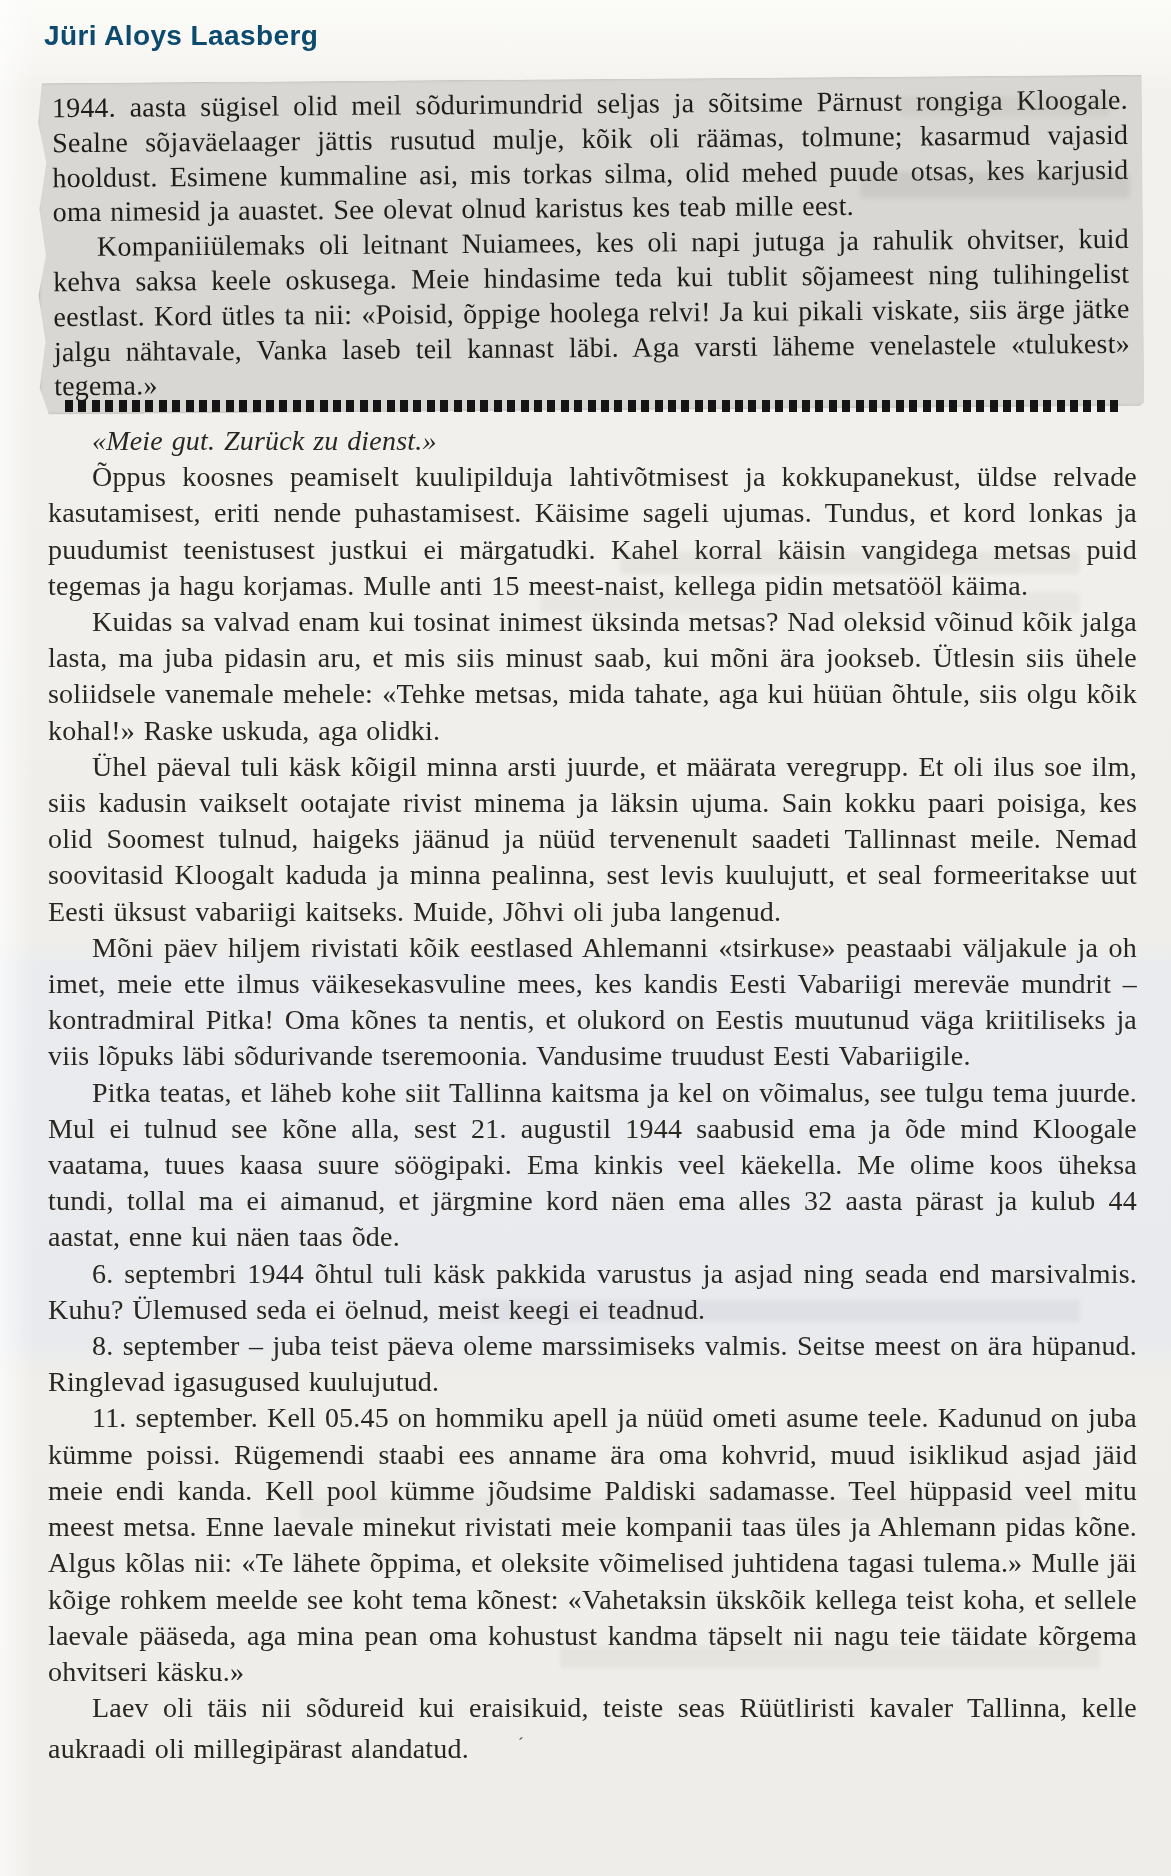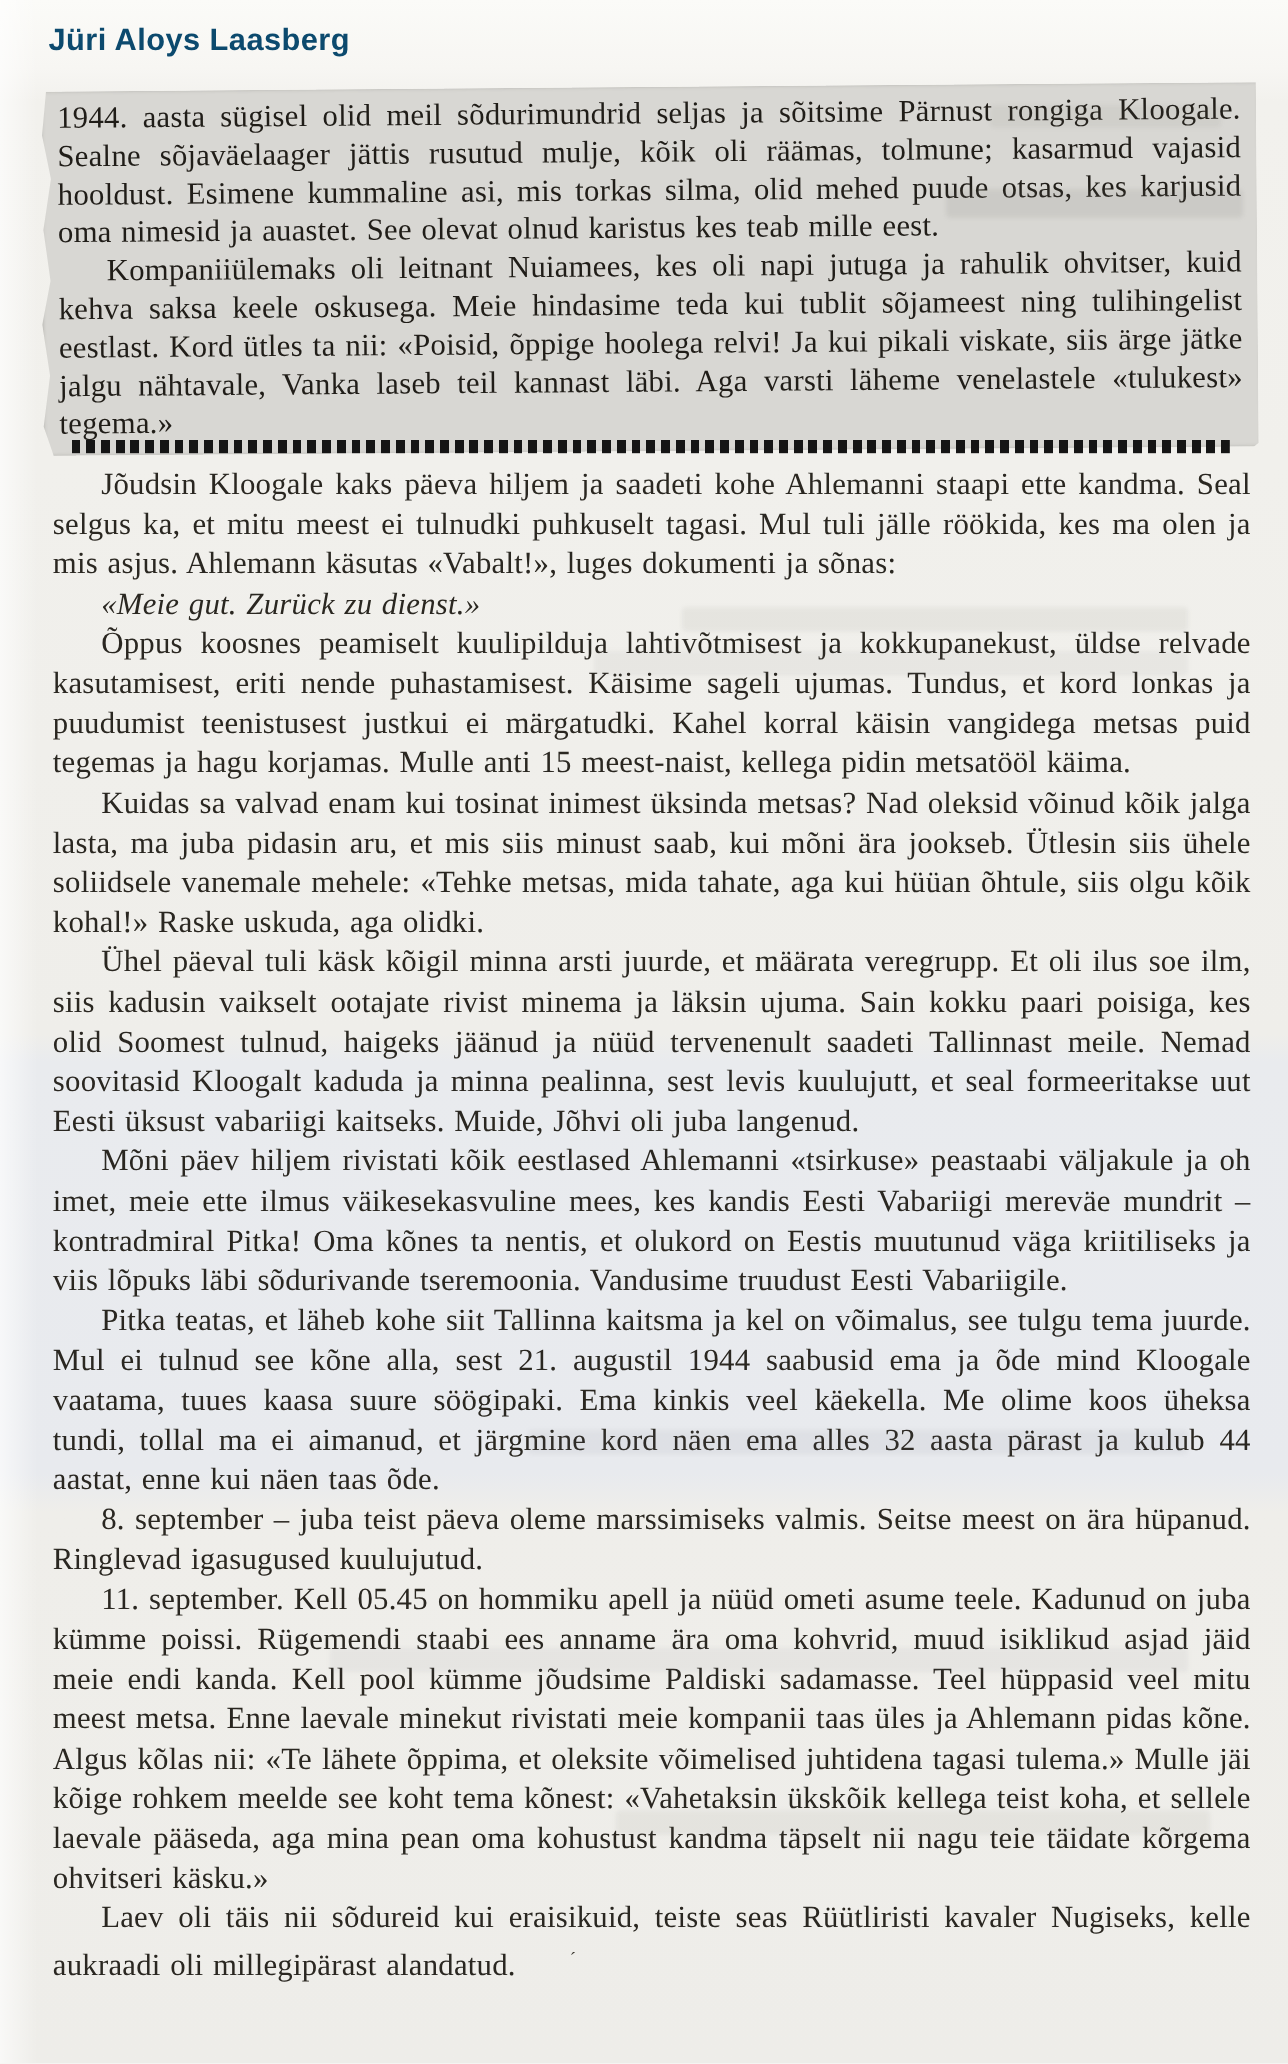--- a/index.html
+++ b/index.html
@@ -71,30 +71,30 @@
 <h1 class="author-heading">Jüri Aloys Laasberg</h1>
 
 <section class="excerpt">
   <p>1944. aasta sügisel olid meil sõdurimundrid seljas ja sõitsime Pärnust rongiga Kloogale. Sealne sõjaväelaager jättis rusutud mulje, kõik oli räämas, tolmune; kasarmud vajasid hooldust. Esimene kummaline asi, mis torkas silma, olid mehed puude otsas, kes karjusid oma nimesid ja auastet. See olevat olnud karistus kes teab mille eest.</p>
   <p class="indent">Kompaniiülemaks oli leitnant Nuiamees, kes oli napi jutuga ja rahulik ohvitser, kuid kehva saksa keele oskusega. Meie hindasime teda kui tublit sõjameest ning tulihingelist eestlast. Kord ütles ta nii: «Poisid, õppige hoolega relvi! Ja kui pikali viskate, siis ärge jätke jalgu nähtavale, Vanka laseb teil kannast läbi. Aga varsti läheme venelastele «tulukest» tegema.»</p>
 </section>
 
 <div class="dotted-divider"></div>
 
 <main class="bodytext">
-  <p>Jõudsin Kloogale kaks päeva hiljem ja saadeti kohe Ahlemanni staapi ette kandma. Seal selgus ka, et mitu meest ei tulnudki puhkuselt tagasi. Mul tuli jälle röökida, kes ma olen ja mis asjus. Ahlemann käsutas «Vabalt!», luges dokumenti ja sõnas:</p>
   <p class="italic">«Meie gut. Zurück zu dienst.»</p>
   <p>Õppus koosnes peamiselt kuulipilduja lahtivõtmisest ja kokkupanekust, üldse relvade kasutamisest, eriti nende puhastamisest. Käisime sageli ujumas. Tundus, et kord lonkas ja puudumist teenistusest justkui ei märgatudki. Kahel korral käisin vangidega metsas puid tegemas ja hagu korjamas. Mulle anti 15 meest-naist, kellega pidin metsatööl käima.</p>
   <p>Kuidas sa valvad enam kui tosinat inimest üksinda metsas? Nad oleksid võinud kõik jalga lasta, ma juba pidasin aru, et mis siis minust saab, kui mõni ära jookseb. Ütlesin siis ühele soliidsele vanemale mehele: «Tehke metsas, mida tahate, aga kui hüüan õhtule, siis olgu kõik kohal!» Raske uskuda, aga olidki.</p>
   <p>Ühel päeval tuli käsk kõigil minna arsti juurde, et määrata veregrupp. Et oli ilus soe ilm, siis kadusin vaikselt ootajate rivist minema ja läksin ujuma. Sain kokku paari poisiga, kes olid Soomest tulnud, haigeks jäänud ja nüüd tervenenult saadeti Tallinnast meile. Nemad soovitasid Kloogalt kaduda ja minna pealinna, sest levis kuulujutt, et seal formeeritakse uut Eesti üksust vabariigi kaitseks. Muide, Jõhvi oli juba langenud.</p>
   <p>Mõni päev hiljem rivistati kõik eestlased Ahlemanni «tsirkuse» peastaabi väljakule ja oh imet, meie ette ilmus väikesekasvuline mees, kes kandis Eesti Vabariigi mereväe mundrit – kontradmiral Pitka! Oma kõnes ta nentis, et olukord on Eestis muutunud väga kriitiliseks ja viis lõpuks läbi sõdurivande tseremoonia. Vandusime truudust Eesti Vabariigile.</p>
   <p>Pitka teatas, et läheb kohe siit Tallinna kaitsma ja kel on võimalus, see tulgu tema juurde. Mul ei tulnud see kõne alla, sest 21. augustil 1944 saabusid ema ja õde mind Kloogale vaatama, tuues kaasa suure söögipaki. Ema kinkis veel käekella. Me olime koos üheksa tundi, tollal ma ei aimanud, et järgmine kord näen ema alles 32 aasta pärast ja kulub 44 aastat, enne kui näen taas õde.</p>
+  <p>6. septembri 1944 õhtul tuli käsk pakkida varustus ja asjad ning seada end marsivalmis. Kuhu? Ülemused seda ei öelnud, meist keegi ei teadnud.</p>
   <p>8. september – juba teist päeva oleme marssimiseks valmis. Seitse meest on ära hüpanud. Ringlevad igasugused kuulujutud.</p>
   <p>11. september. Kell 05.45 on hommiku apell ja nüüd ometi asume teele. Kadunud on juba kümme poissi. Rügemendi staabi ees anname ära oma kohvrid, muud isiklikud asjad jäid meie endi kanda. Kell pool kümme jõudsime Paldiski sadamasse. Teel hüppasid veel mitu meest metsa. Enne laevale minekut rivistati meie kompanii taas üles ja Ahlemann pidas kõne. Algus kõlas nii: «Te lähete õppima, et oleksite võimelised juhtidena tagasi tulema.» Mulle jäi kõige rohkem meelde see koht tema kõnest: «Vahetaksin ükskõik kellega teist koha, et sellele laevale pääseda, aga mina pean oma kohustust kandma täpselt nii nagu teie täidate kõrgema ohvitseri käsku.»</p>
-  <p><span>Laev oli täis nii sõdureid kui eraisikuid, teiste seas Rüütliristi kavaler Nugiseks, kelle aukraadi oli millegipärast alandatud.</span><span class="fnmark">´</span></p>
+  <p><span>Laev oli täis nii sõdureid kui eraisikuid, teiste seas Rüütliristi kavaler Tallinna, kelle aukraadi oli millegipärast alandatud.</span><span class="fnmark">´</span></p>
 </main>
 
 <div class="ghost g1"></div>
 <div class="ghost g2"></div>
 <div class="ghost g3"></div>
 <div class="ghost g4"></div>
 <div class="ghost g5"></div>
 <div class="ghost g6"></div>
 <div class="ghost g7"></div>
 

